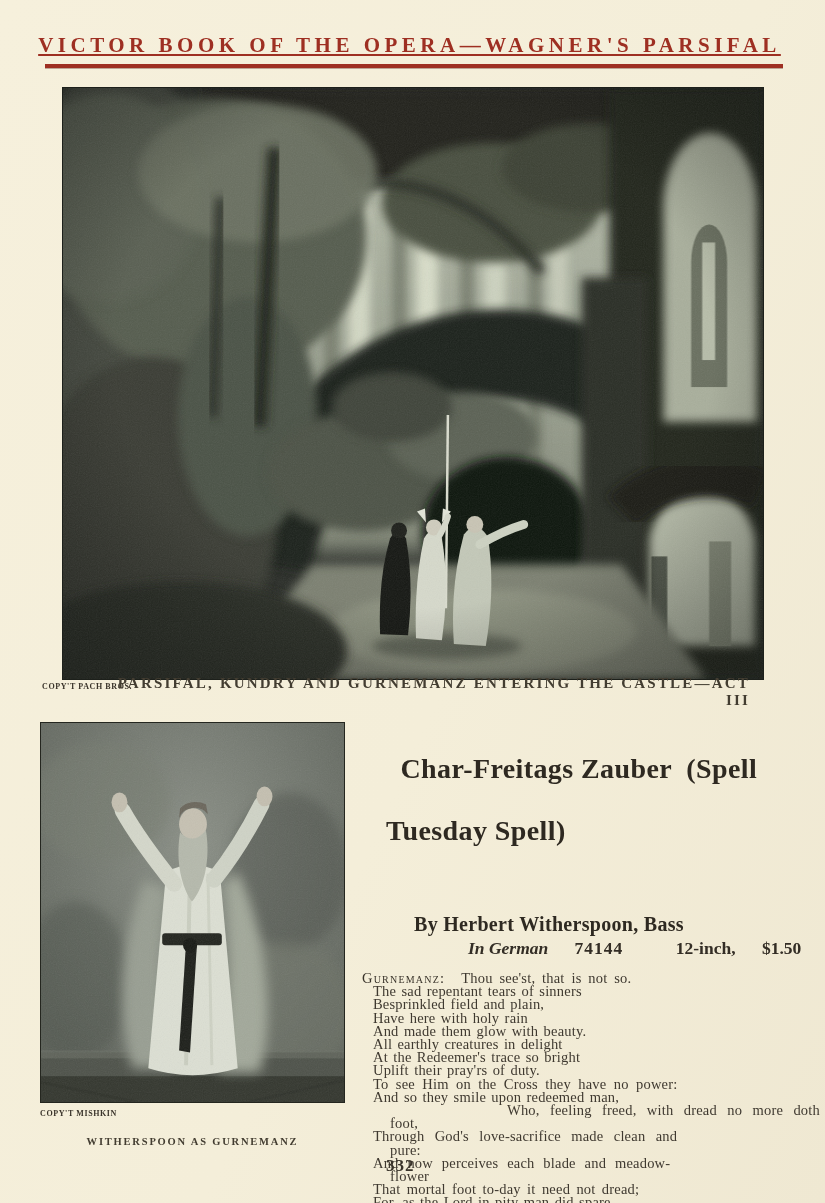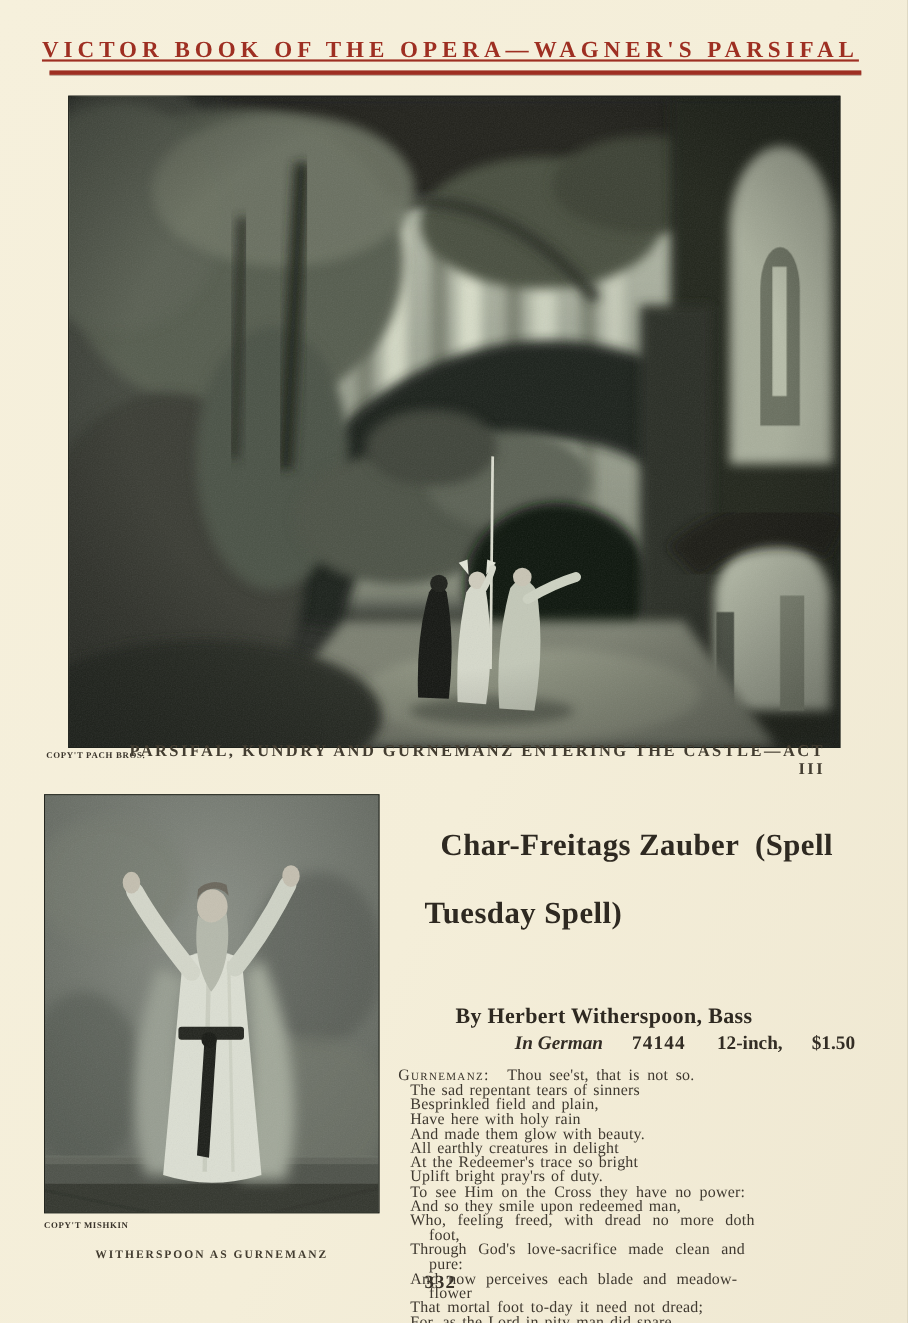--- a/index.html
+++ b/index.html
@@ -70,34 +70,34 @@
   .article-byline{
     margin-top:5px;padding-left:58px;
     font-size:20px;font-weight:bold;color:#2e2921;letter-spacing:.3px;
   }
   .record-line{
     margin-top:2px;padding-left:112px;
     font-size:17.5px;font-weight:bold;color:#332d25;
   }
   .record-line .lang{font-style:italic;margin-right:22px;font-weight:bold;}
   .record-line .num{margin-right:24px;letter-spacing:1px;}
-  .record-line .size{margin-right:22px;}
+  .record-line .size{margin-right:22px;margin-left:24px;}
   
   .lyrics{margin-top:13px;font-size:14.5px;color:#3f3930;}
   .lyric-line{line-height:13.2px;letter-spacing:.2px;word-spacing:1.5px;white-space:nowrap;}
   .lyric-line.indent-0{padding-left:6px;}
   .lyric-line.indent-1{padding-left:17px;}
   .lyric-line.indent-2{padding-left:34px;}
   .speaker{
     font-variant:small-caps;letter-spacing:1.2px;margin-right:16px;
     color:#39332a;
   }
   .lyric-line:nth-child(1){word-spacing:3px;}
   .lyric-line:nth-child(9){word-spacing:3.5px;}
-  .lyric-line:nth-child(11){word-spacing:6.5px;}
+  .lyric-line:nth-child(11){word-spacing:6.5px;text-align:right;}
   .lyric-line:nth-child(13){word-spacing:6.5px;}
   .lyric-line:nth-child(15){word-spacing:5px;}
   .lyric-line:nth-child(17){word-spacing:2.5px;}
   
   .page-number{
     position:absolute;top:1156px;left:386px;
     font-size:17px;font-weight:bold;color:#39332a;letter-spacing:1px;
   }
 </style>
 </head>
@@ -269,21 +269,21 @@
       <span class="price">$1.50</span>
     </div>
     <div class="lyrics">
         <div class="lyric-line indent-0"><span class="speaker">Gurnemanz:</span>Thou see'st, that is not so.</div>
         <div class="lyric-line indent-1">The sad repentant tears of sinners</div>
         <div class="lyric-line indent-1">Besprinkled field and plain,</div>
         <div class="lyric-line indent-1">Have here with holy rain</div>
         <div class="lyric-line indent-1">And made them glow with beauty.</div>
         <div class="lyric-line indent-1">All earthly creatures in delight</div>
         <div class="lyric-line indent-1">At the Redeemer's trace so bright</div>
-        <div class="lyric-line indent-1">Uplift bright pray'rs of duty.</div>
+        <div class="lyric-line indent-1">Uplift their pray'rs of duty.</div>
         <div class="lyric-line indent-1">To see Him on the Cross they have no power:</div>
         <div class="lyric-line indent-1">And so they smile upon redeemed man,</div>
         <div class="lyric-line indent-1">Who, feeling freed, with dread no more doth</div>
         <div class="lyric-line indent-2">foot,</div>
         <div class="lyric-line indent-1">Through God's love-sacrifice made clean and</div>
         <div class="lyric-line indent-2">pure:</div>
         <div class="lyric-line indent-1">And now perceives each blade and meadow-</div>
         <div class="lyric-line indent-2">flower</div>
         <div class="lyric-line indent-1">That mortal foot to-day it need not dread;</div>
         <div class="lyric-line indent-1">For, as the Lord in pity man did spare,</div>

